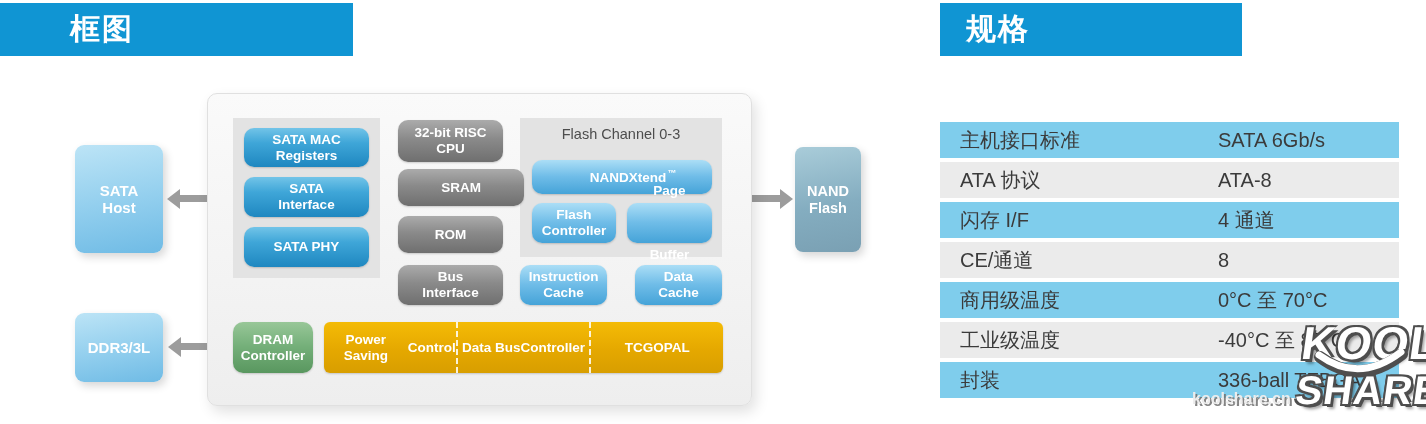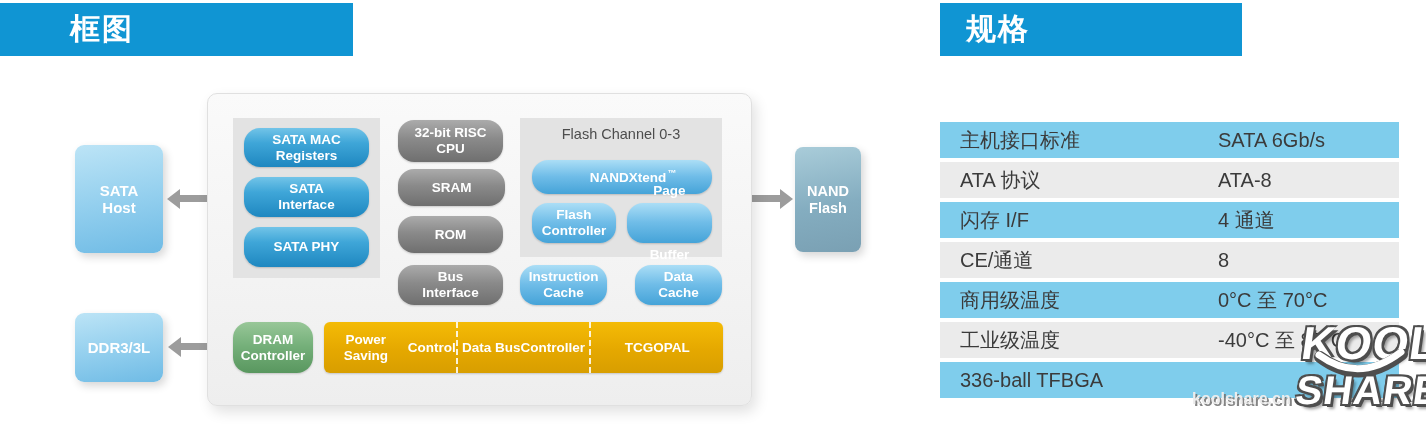--- a/index.html
+++ b/index.html
@@ -20,41 +20,41 @@
         box-shadow:4px 6px 14px rgba(0,0,0,.12);}
   .panel{position:absolute;background:#e3e3e3;}
   .panel-sata{left:233px;top:118px;width:147px;height:160px;}
   .panel-flash{left:520px;top:118px;width:202px;height:139px;}
   .fp-title{position:absolute;left:520px;top:126px;width:202px;text-align:center;
             color:#4d4d4d;font-size:14.5px;}
 
   
   .bx{position:absolute;display:flex;flex-direction:column;align-items:center;
       justify-content:center;text-align:center;color:#fff;font-weight:bold;
-      font-size:13.5px;line-height:1.16;border-radius:16px;box-sizing:border-box;
+      font-size:13.5px;line-height:1.16;border-radius:10px;box-sizing:border-box;
       box-shadow:0 1px 2px rgba(0,0,0,.18);}
   .blue {background:linear-gradient(180deg,#72c4e8 0%,#3fa6d8 38%,#1e87c0 100%);}
   .lblue{background:linear-gradient(180deg,#abdef6 0%,#70bde8 48%,#45a3d8 100%);}
   .gray {background:linear-gradient(180deg,#ababab 0%,#8a8a8a 45%,#6f6f6f 100%);}
   .green{background:linear-gradient(180deg,#98c798 0%,#74af79 48%,#59975f 100%);}
   .host {background:linear-gradient(170deg,#bce4f6 0%,#93cfee 52%,#6fbbe5 100%);
          border-radius:9px;font-size:15px;box-shadow:3px 4px 9px rgba(0,0,0,.16);}
   .nandf{background:linear-gradient(170deg,#a9ccd9 0%,#84adc0 55%,#7aa0b3 100%);
          border-radius:8px;font-size:14.5px;box-shadow:3px 4px 9px rgba(0,0,0,.16);}
   .nx sup{font-size:9px;line-height:1;margin-left:1px;}
 
   
   .b-sata-host{left:75px;top:145px;width:88px;height:108px;}
   .b-ddr3     {left:75px;top:313px;width:88px;height:69px;}
   .b-nand     {left:795px;top:147px;width:66px;height:105px;}
   .b-mac  {left:244px;top:128px;width:125px;height:39px;}
   .b-sif  {left:244px;top:177px;width:125px;height:40px;}
   .b-phy  {left:244px;top:227px;width:125px;height:40px;}
   .b-cpu  {left:398px;top:120px;width:105px;height:42px;}
-  .b-sram {left:398px;top:169px;width:107px;height:37px;}
+  .b-sram {left:398px;top:169px;width:126px;height:37px;}
   .b-rom  {left:398px;top:216px;width:105px;height:37px;}
   .b-busif{left:398px;top:265px;width:105px;height:40px;}
   .b-nandx{left:532px;top:160px;width:180px;height:34px;padding-left:22px;}
   .b-fctrl{left:532px;top:203px;width:84px;height:40px;}
   .b-pbuf {left:627px;top:203px;width:85px;height:40px;gap:48px;}
   .b-icache{left:520px;top:265px;width:87px;height:40px;}
   .b-dcache{left:635px;top:265px;width:87px;height:40px;}
   .b-dram {left:233px;top:322px;width:80px;height:51px;}
 
   
@@ -215,20 +215,21 @@
     </div>
     <div class="srow r-blue">
       <span class="slabel">商用级温度</span>
       <span class="svalue">0°C 至 70°C</span>
     </div>
     <div class="srow r-gray">
       <span class="slabel">工业级温度</span>
       <span class="svalue">-40°C 至 85°C</span>
     </div>
     <div class="srow r-blue">
+      <span class="slabel">封装</span>
       <span class="svalue">336-ball TFBGA</span>
     </div>
   </div>
 
   <div class="wm-txt wm-kool">KOOL</div>
   <svg class="wm-smile" width="96" height="32">
     <path d="M8,8 Q48,38 90,5" fill="none" stroke="#4e4e4e" stroke-width="12" stroke-linecap="round"></path>
     <path d="M7,6 Q47,35 89,3" fill="none" stroke="#ffffff" stroke-width="7" stroke-linecap="round"></path>
   </svg>
   <div class="wm-txt wm-share">SHARE</div>

